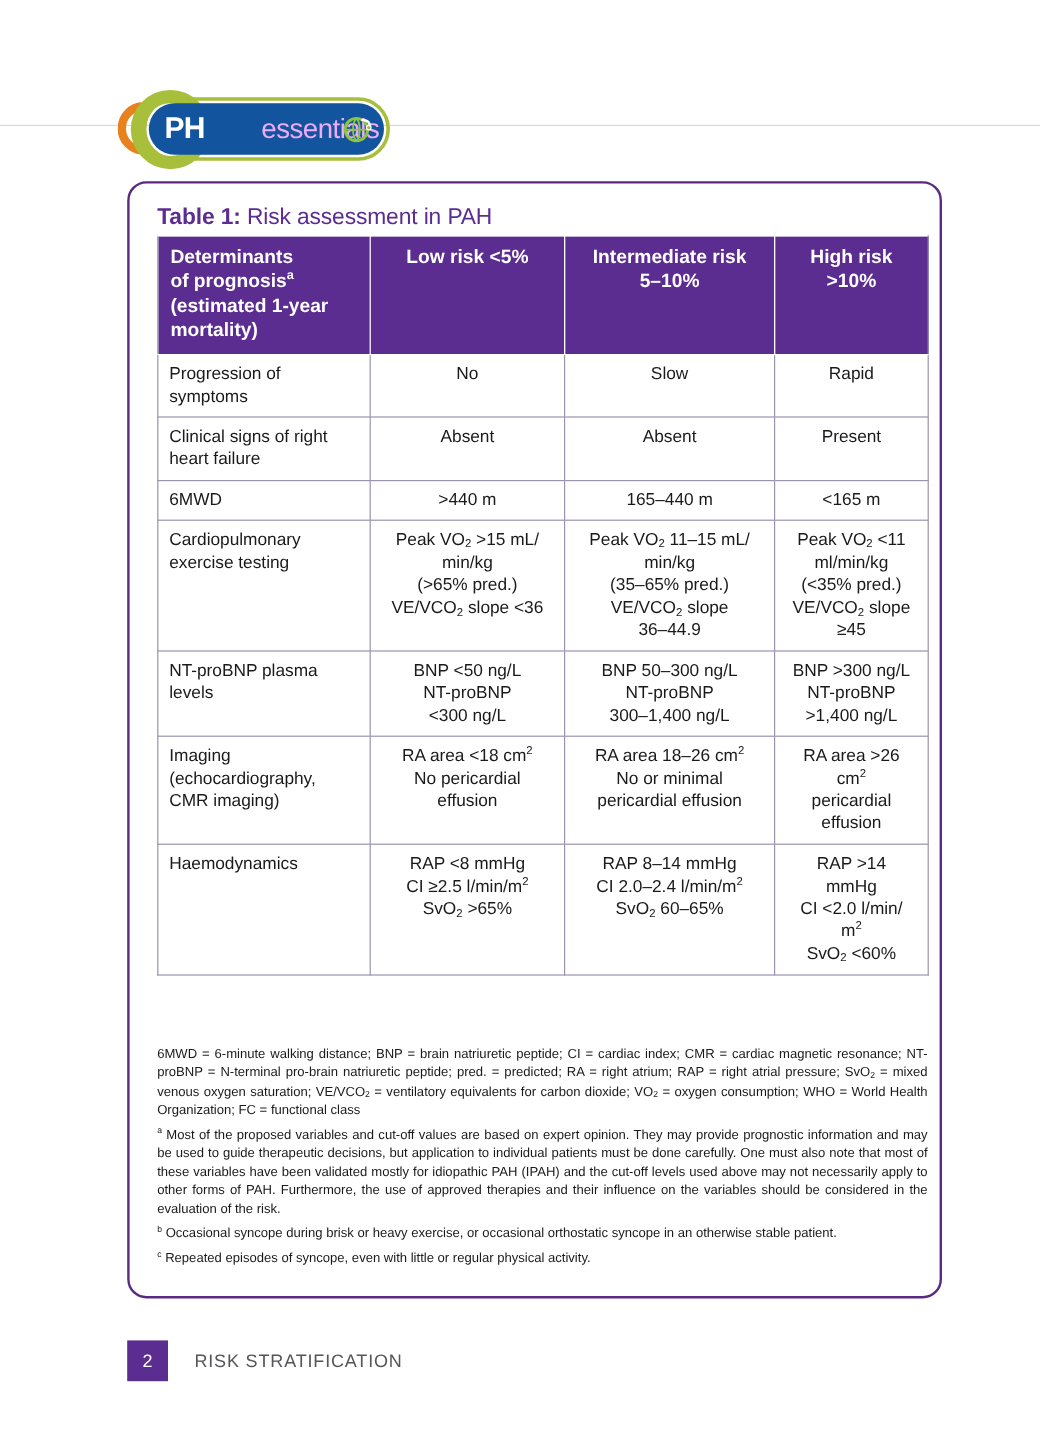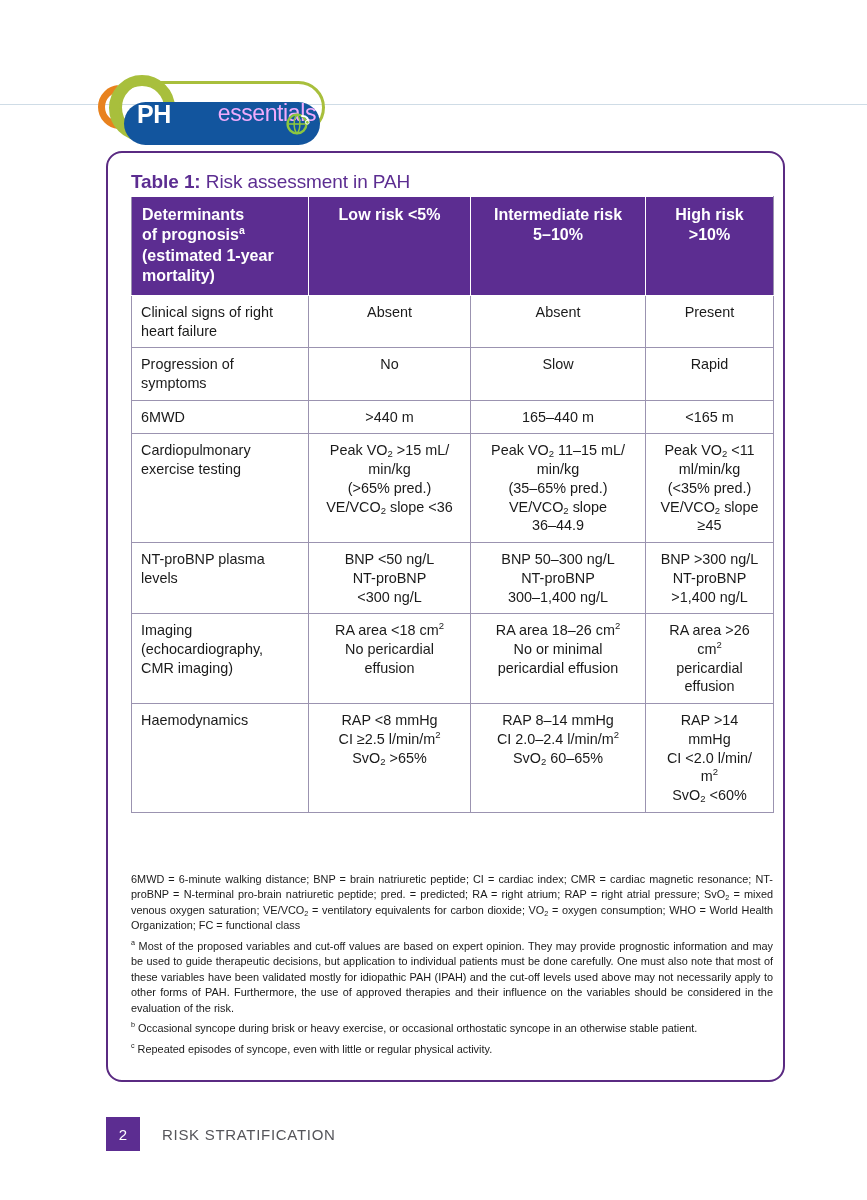--- a/index.html
+++ b/index.html
@@ -58,22 +58,22 @@
     box-sizing: border-box;
   }
   .logo-pill {
     position: absolute;
     left: 28px; top: 13px;
     width: 196px; height: 43px;
     background: #12559e;
     border-radius: 22px;
     box-sizing: border-box;
     display: flex;
+    align-items: center;
     padding-left: 13px;
-    margin-top: 16px;
   }
   .logo-ph {
     color: #ffffff;
     font-weight: bold;
     font-size: 25px;
     letter-spacing: -0.5px;
     line-height: 1;
   }
   .logo-essentials {
     color: #f0abfc;
@@ -253,36 +253,36 @@
       <th class="hc last">
         <span>High risk</span><br>
         <span>&gt;10%</span>
       </th>
     </tr>
   </thead>
   <tbody>
 
     <tr>
       <td class="label">
+        <span>Progression of</span><br>
+        <span>symptoms</span>
+      </td>
+      <td class="val">No</td>
+      <td class="val">Slow</td>
+      <td class="val">Rapid</td>
+    </tr>
+
+    <tr>
+      <td class="label">
         <span>Clinical signs of right</span><br>
         <span>heart failure</span>
       </td>
       <td class="val">Absent</td>
       <td class="val">Absent</td>
       <td class="val">Present</td>
-    </tr>
-
-    <tr>
-      <td class="label">
-        <span>Progression of</span><br>
-        <span>symptoms</span>
-      </td>
-      <td class="val">No</td>
-      <td class="val">Slow</td>
-      <td class="val">Rapid</td>
     </tr>
 
 
 
     <tr>
       <td class="label">6MWD</td>
       <td class="val">&gt;440 m</td>
       <td class="val">165–440 m</td>
       <td class="val">&lt;165 m</td>
     </tr>

